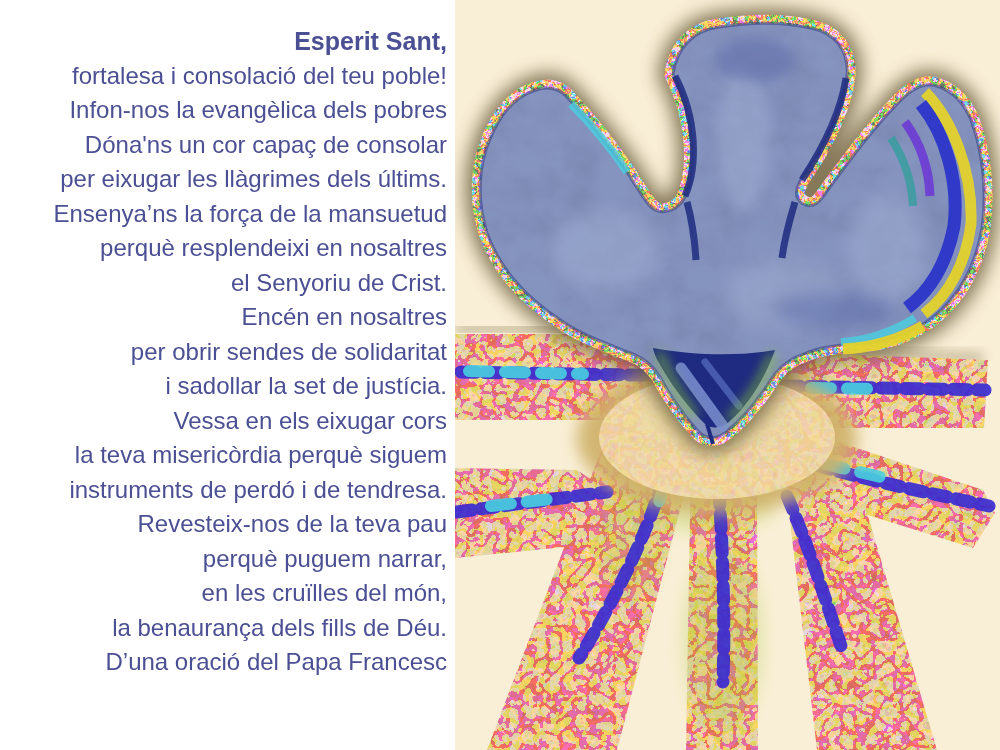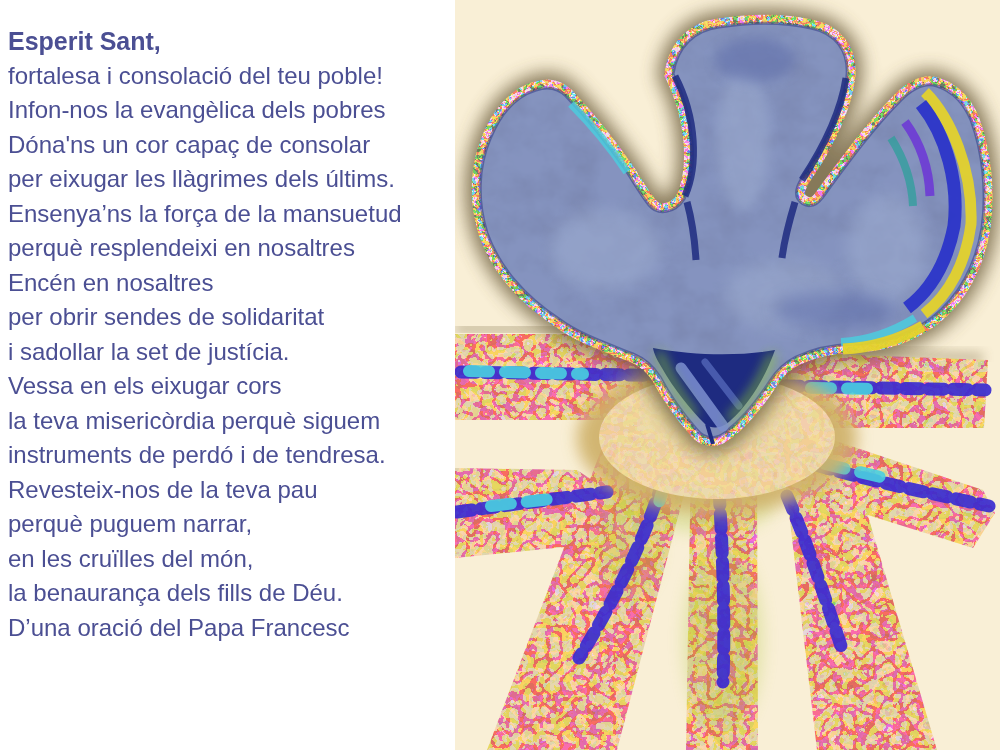--- a/index.html
+++ b/index.html
@@ -1,21 +1,21 @@
 <!DOCTYPE html>
 <html style="--white: #ffffff; --text-navy: #4b4f93; --cream: #f9efd6; --dove-blue: #8593bf; --dove-navy: #1e2b80; --halo-brown: #6a5b3a; --gold: #cfb169; --ray-tan: #b9a268; --bead-blue: #3a2bd0; --bead-cyan: #49cfe0; --band-yellow: #e3d22c; --band-royal: #2b35c8;"><head>
 <meta charset="utf-8">
 <style>
   html,body{margin:0;padding:0;}
   body{width:1000px;height:750px;overflow:hidden;background:#fff;
        font-family:"Liberation Sans", sans-serif;}
   .page{display:flex;width:1000px;height:750px;}
   .text-col{width:455px;height:750px;background:var(--white,#ffffff);
             box-sizing:border-box;padding:24px 8px 0 8px;
-            text-align:left;color:var(--text-navy,#4b4f93);
+            text-align:right;color:var(--text-navy,#4b4f93);
             font-size:24px;line-height:34.5px;}
   .prayer-title{font-weight:bold;font-size:25px;}
   .line{white-space:nowrap;}
   .prayer-attrib{}
   .art-col{width:545px;height:750px;position:relative;}
   .art-col svg{display:block;}
 
   .art-bg{fill:var(--cream,#f9efd6);}
   .ray-shadow{stroke:#7a6b45;stroke-width:10;opacity:.42;fill:none;}
   .ray{fill:var(--ray-tan,#b9a268);}
@@ -50,20 +50,21 @@
 
   <div class="text-col">
     <div class="prayer-title">Esperit Sant,</div>
     <div>
         <div class="line">fortalesa i consolació del teu poble!</div>
         <div class="line">Infon-nos la evangèlica dels pobres</div>
         <div class="line">Dóna'ns un cor capaç de consolar</div>
         <div class="line">per eixugar les llàgrimes dels últims.</div>
         <div class="line">Ensenya’ns la força de la mansuetud</div>
         <div class="line">perquè resplendeixi en nosaltres</div>
+        <div class="line">el Senyoriu de Crist.</div>
         <div class="line">Encén en nosaltres</div>
         <div class="line">per obrir sendes de solidaritat</div>
         <div class="line">i sadollar la set de justícia.</div>
         <div class="line">Vessa en els eixugar cors</div>
         <div class="line">la teva misericòrdia perquè siguem</div>
         <div class="line">instruments de perdó i de tendresa.</div>
         <div class="line">Revesteix-nos de la teva pau</div>
         <div class="line">perquè puguem narrar,</div>
         <div class="line">en les cruïlles del món,</div>
         <div class="line">la benaurança dels fills de Déu.</div>

